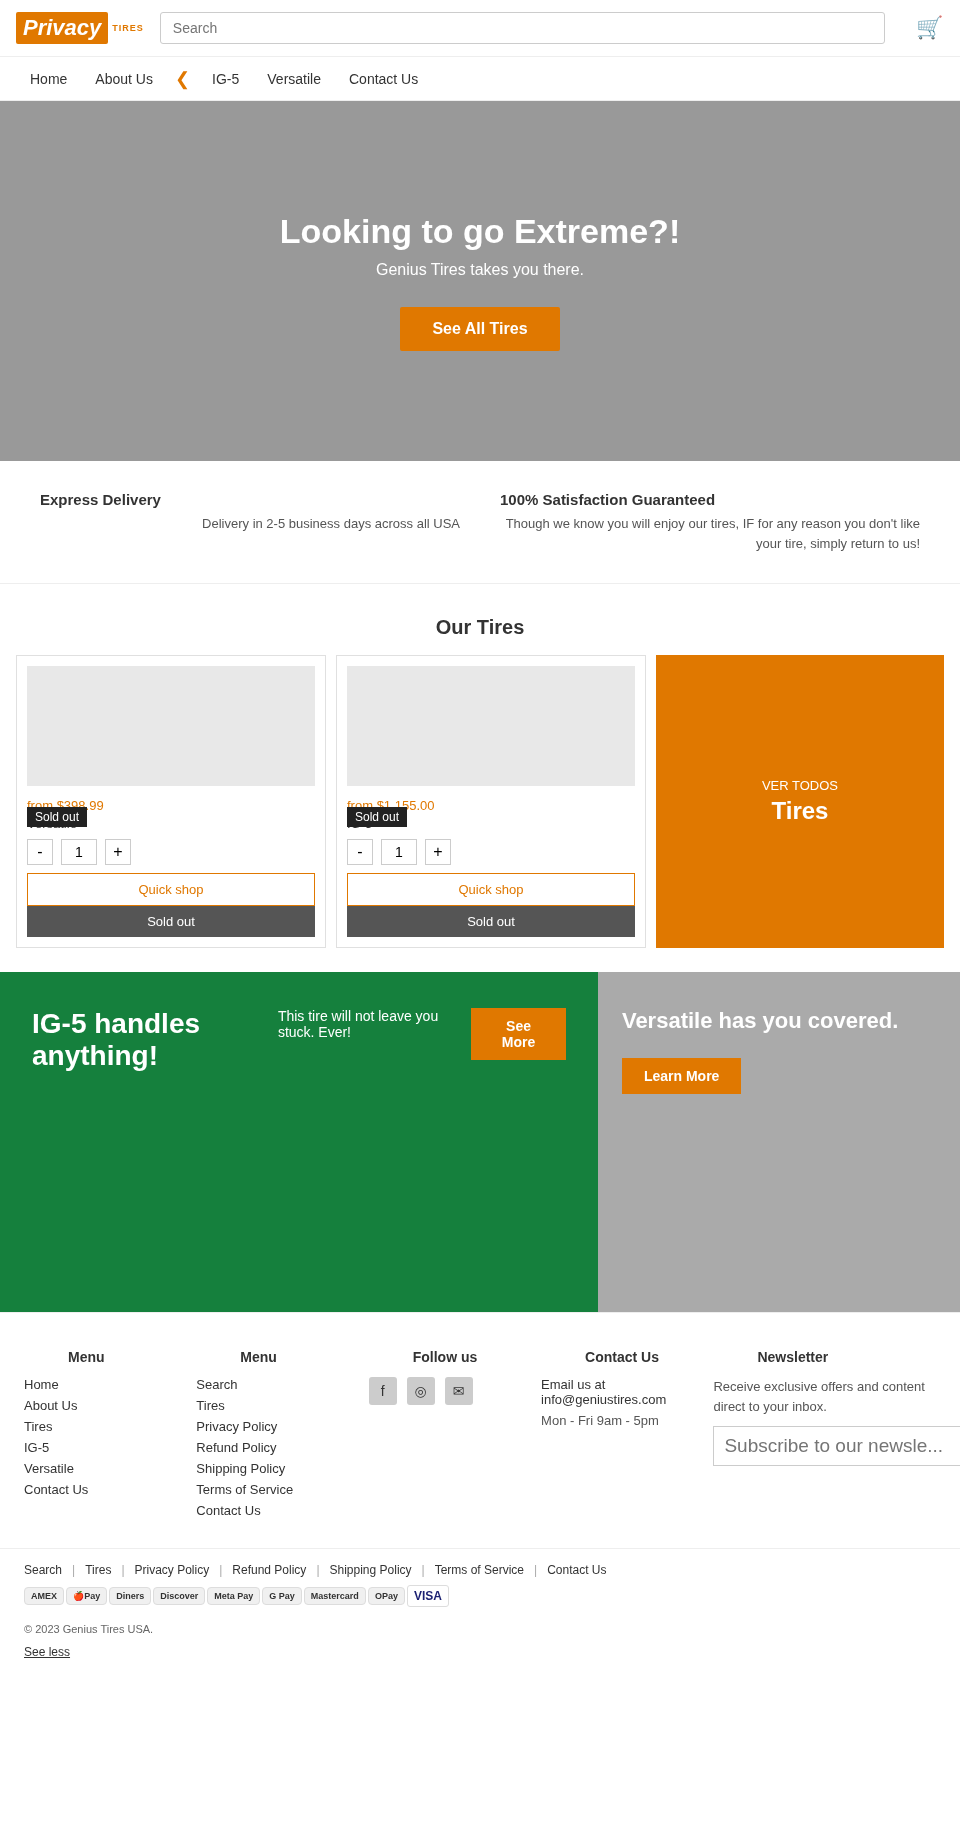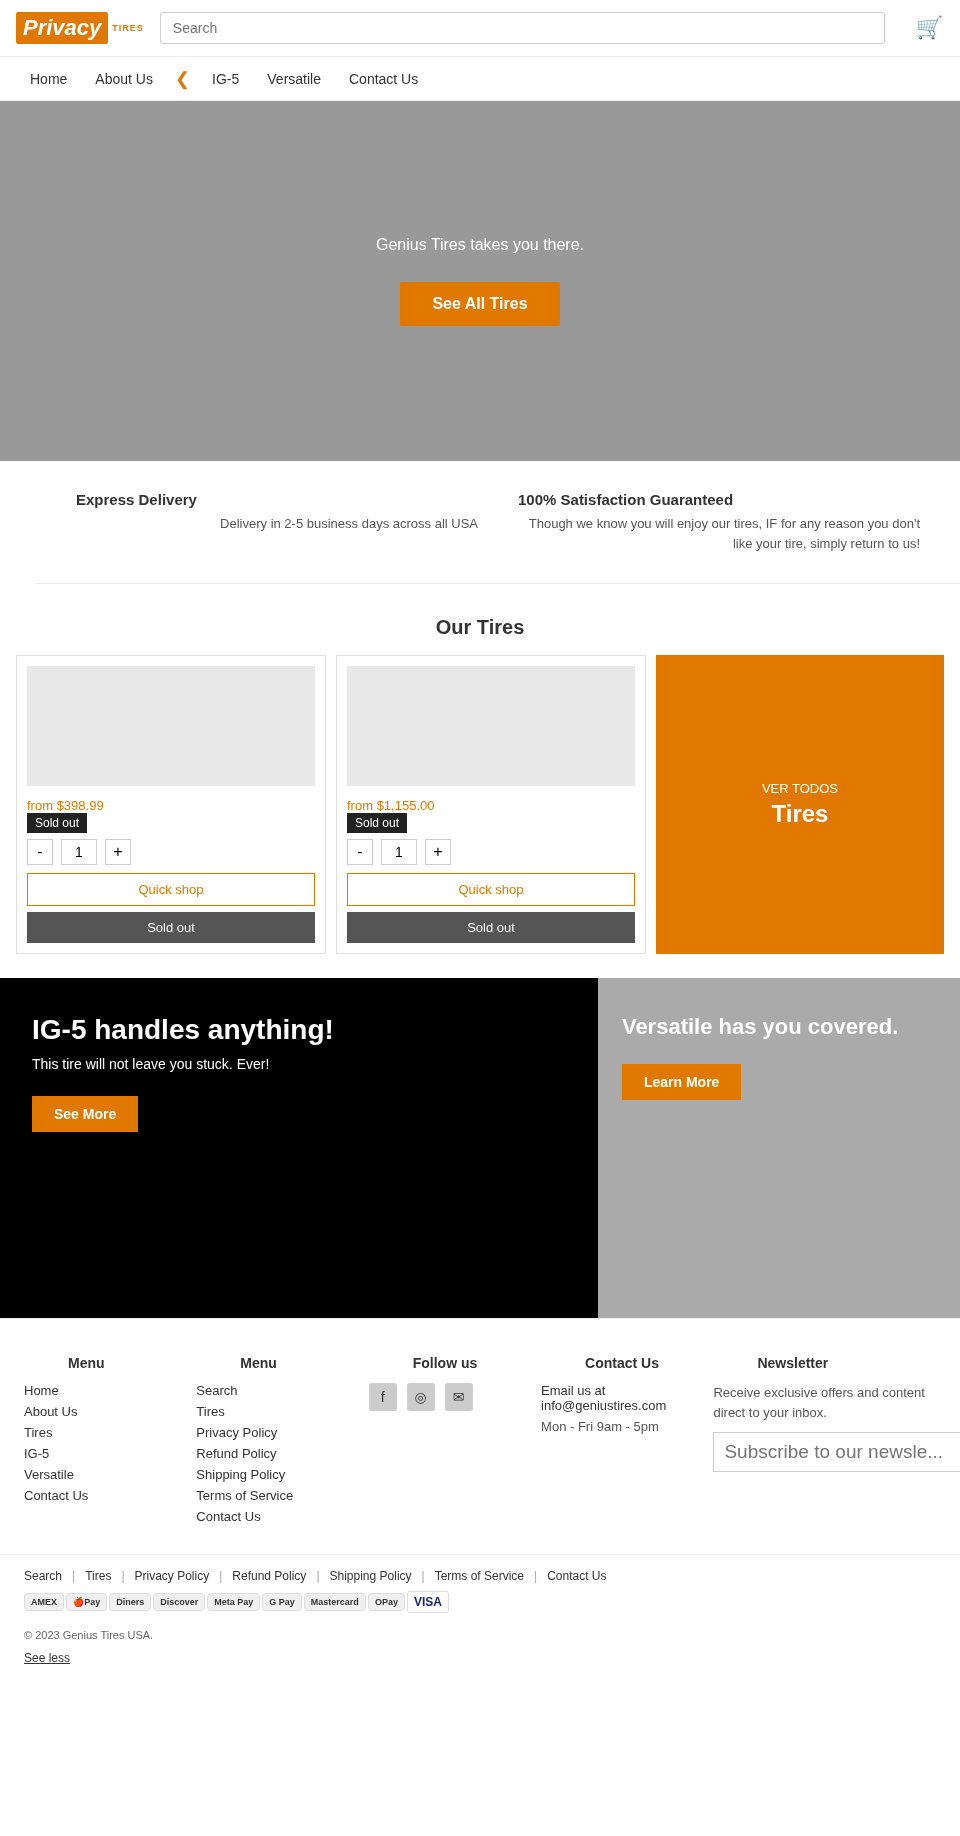--- a/index.html
+++ b/index.html
@@ -19,46 +19,46 @@
     .nav-item { padding: 0 14px; font-size: 14px; color: #333; cursor: pointer; text-decoration: none; line-height: 44px; }
     .search-toggle { padding: 0 8px; color: #e07800; font-size: 18px; cursor: pointer; }
 
     
     .hero { background: #999; min-height: 360px; display: flex; flex-direction: column; align-items: center; justify-content: center; text-align: center; padding: 60px 20px; }
     .hero h1 { color: #fff; font-size: 34px; font-weight: 900; margin-bottom: 10px; }
     .hero p { color: #fff; font-size: 16px; margin-bottom: 28px; }
     .btn-orange { background: #e07800; color: #fff; border: none; padding: 13px 32px; font-size: 16px; font-weight: bold; cursor: pointer; border-radius: 2px; }
 
     
-    .features { display: flex; padding: 30px 40px; gap: 40px; border-bottom: 1px solid #eee; margin-left: 36px; }
+    .features { display: flex; padding: 30px 40px; gap: 40px; border-bottom: 1px solid #eee; }
     .feature { flex: 1; }
     .feature h3 { font-size: 15px; font-weight: bold; margin-bottom: 6px; }
     .feature p { font-size: 13px; color: #555; line-height: 1.5; text-align: right; }
 
     
     .section-title { text-align: center; font-size: 20px; font-weight: bold; padding: 32px 0 16px; }
     .tires-grid { display: flex; padding: 0 16px 24px; gap: 10px; }
     .tire-card { flex: 1; border: 1px solid #e0e0e0; padding: 10px; position: relative; display: flex; flex-direction: column; }
     .tire-img { background: #e8e8e8; height: 120px; margin-bottom: 10px; }
     .sold-out-badge { position: absolute; bottom: 120px; left: 10px; background: #222; color: #fff; font-size: 12px; padding: 3px 8px; }
     .tire-price { font-size: 15px; color: #e07800; font-weight: bold; margin-bottom: 3px; }
     .tire-price span { font-size: 13px; font-weight: normal; }
     .tire-name { font-size: 13px; margin-bottom: 8px; color: #333; }
     .qty-row { display: flex; align-items: center; gap: 8px; margin-bottom: 8px; }
     .qty-btn { width: 26px; height: 26px; border: 1px solid #ccc; background: #fff; font-size: 16px; cursor: pointer; display: flex; align-items: center; justify-content: center; }
     .qty-input { width: 36px; text-align: center; border: 1px solid #ccc; height: 26px; font-size: 14px; }
-    .btn-quick-shop { width: 100%; padding: 8px; border: 1px solid #e07800; background: #fff; color: #e07800; font-size: 13px; cursor: pointer; margin-bottom: 6px; }
+    .btn-quick-shop { width: 100%; padding: 8px; border: 1px solid #e07800; background: #fff; color: #e07800; font-size: 13px; cursor: pointer; }
     .btn-sold-out { width: 100%; padding: 8px; border: none; background: #555; color: #fff; font-size: 13px; cursor: default; }
     .ver-todos-card { flex: 1; background: #e07800; display: flex; flex-direction: column; align-items: center; justify-content: center; cursor: pointer; min-height: 280px; }
     .ver-todos-card .ver-label { color: #fff; font-size: 13px; margin-bottom: 4px; }
     .ver-todos-card .ver-big { color: #fff; font-size: 24px; font-weight: bold; }
 
     
     .promo-row { display: flex; gap: 0; margin-bottom: 0; }
-    .promo-left { flex: 1.7; background: #000000; padding: 36px 32px; display: flex; flex-direction: column; align-items: flex-start; justify-content: flex-start; min-height: 340px; }
+    .promo-left { flex: 1.7; background: #15803d; padding: 36px 32px; display: flex; flex-direction: row; align-items: flex-start; justify-content: flex-start; min-height: 340px; }
     .promo-right { flex: 1; background: #aaa; padding: 36px 24px; display: flex; flex-direction: column; align-items: flex-start; justify-content: flex-start; min-height: 340px; }
     .promo-left h2 { color: #fff; font-size: 28px; font-weight: 900; margin-bottom: 10px; }
     .promo-left p { color: #fff; font-size: 14px; margin-bottom: 24px; }
     .promo-right h2 { color: #fff; font-size: 22px; font-weight: 900; margin-bottom: 24px; }
     .btn-see-more { background: #e07800; color: #fff; border: none; padding: 10px 22px; font-size: 14px; font-weight: bold; cursor: pointer; }
     .btn-learn-more { background: #e07800; color: #fff; border: none; padding: 10px 22px; font-size: 14px; font-weight: bold; cursor: pointer; }
 
     
     .footer-top { display: flex; gap: 24px; padding: 36px 24px 24px; border-top: 1px solid #eee; }
     .footer-col { flex: 1; min-width: 80px; }
@@ -103,20 +103,21 @@
 <nav class="nav">
   <a class="nav-item">Home</a>
   <a class="nav-item">About Us</a>
   <span class="search-toggle">❮</span>
   <a class="nav-item">IG-5</a>
   <a class="nav-item">Versatile</a>
   <a class="nav-item">Contact Us</a>
 </nav>
 
 <section class="hero">
+  <h1>Looking to go Extreme?!</h1>
   <p>Genius Tires takes you there.</p>
   <button class="btn-orange">See All Tires</button>
 </section>
 
 <div class="features">
   <div class="feature">
     <h3>Express Delivery</h3>
     <p>Delivery in 2-5 business days across all USA</p>
   </div>
   <div class="feature">

